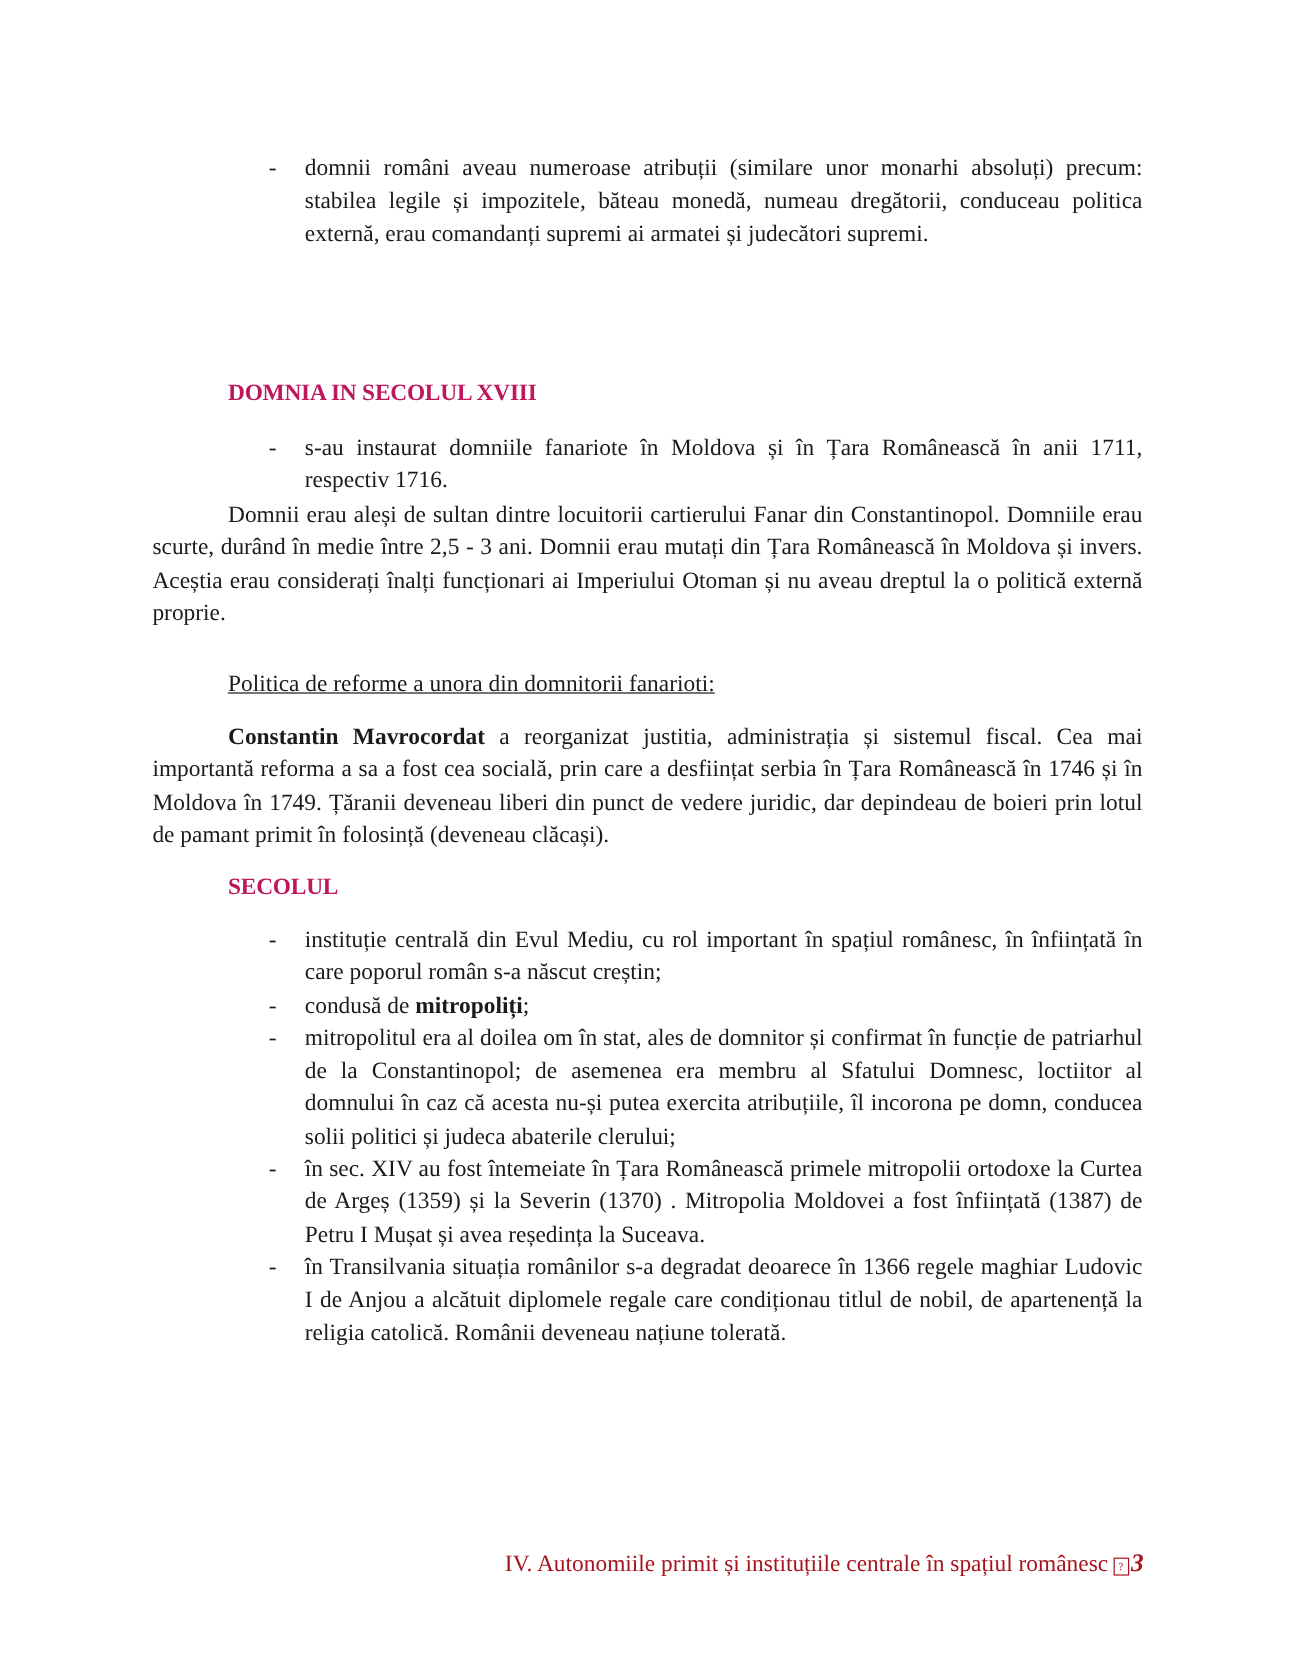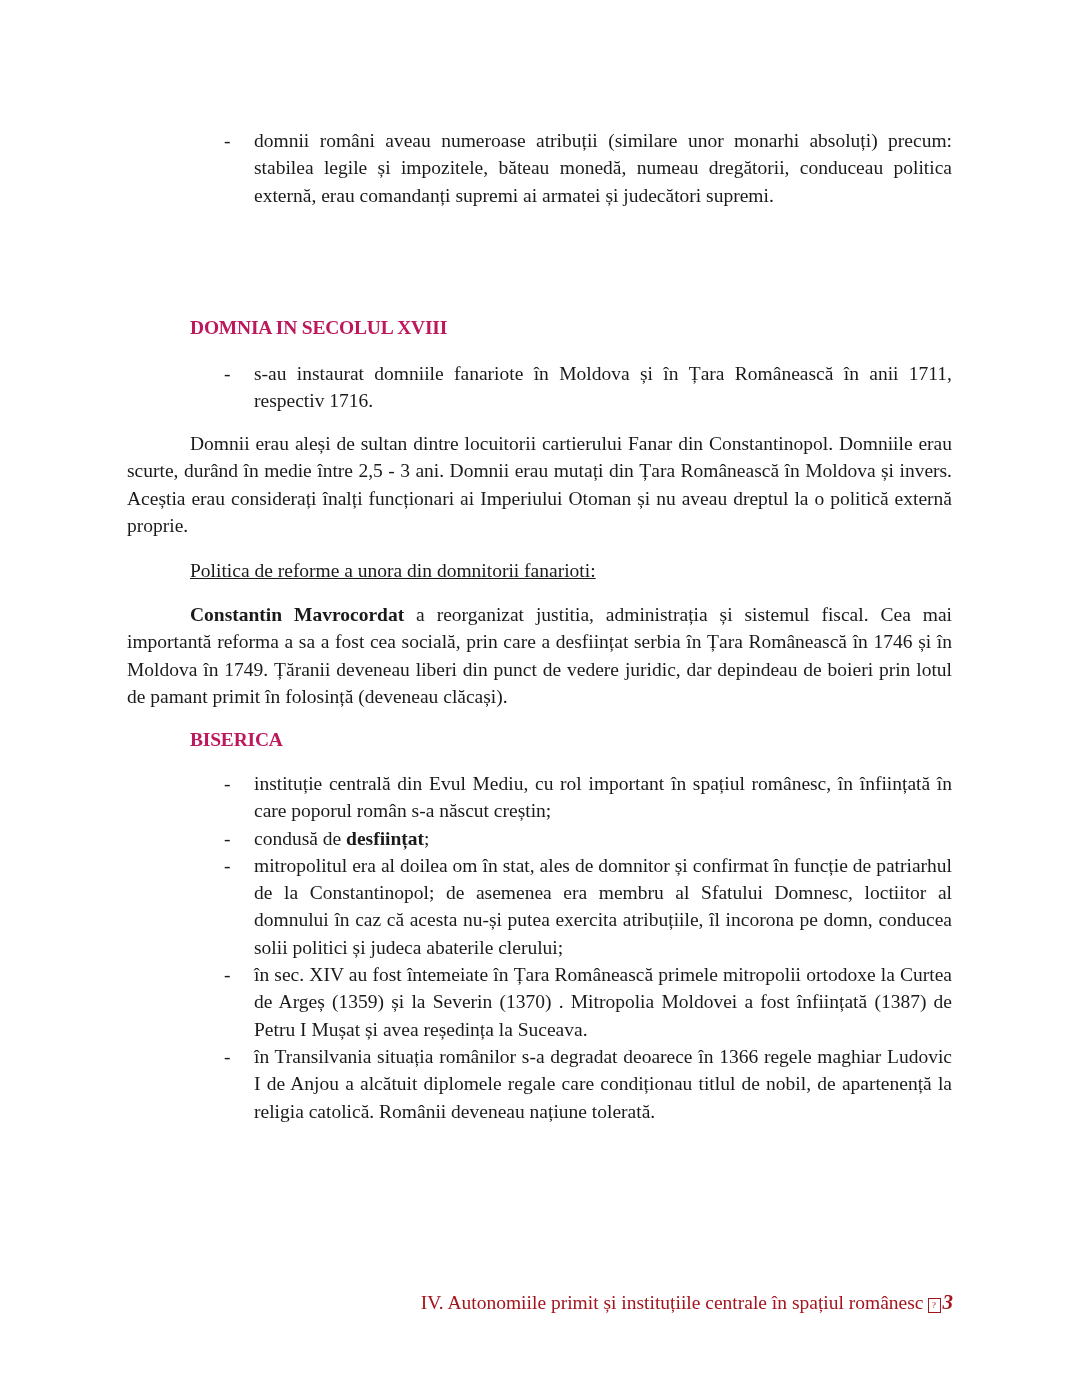--- a/index.html
+++ b/index.html
@@ -47,43 +47,43 @@
 
   <div class="block" style="top:360px;">
     <ul class="dash">
       <li>
         <span class="dash-mark">-</span>
         <span>s-au instaurat domniile fanariote în Moldova și în Țara Românească în anii 1711, respectiv 1716.</span>
       </li>
     </ul>
   </div>
 
-  <div class="block" style="top:430px;">
+  <div class="block" style="top:416px;">
     <p class="para">Domnii erau aleși de sultan dintre locuitorii cartierului Fanar din Constantinopol. Domniile erau scurte, durând în medie între 2,5 - 3 ani. Domnii erau mutați din Țara Românească în Moldova și invers. Aceștia erau considerați înalți funcționari ai Imperiului Otoman și nu aveau dreptul la o politică externă proprie.</p>
   </div>
 
   <div class="block" style="top:557px;">
     <p class="para"><span class="underline">Politica de reforme a unora din domnitorii fanarioti:</span></p>
   </div>
 
   <div class="block" style="top:601px;">
     <p class="para"><b>Constantin Mavrocordat</b><span> a reorganizat justitia, administrația și sistemul fiscal. Cea mai importantă reforma a sa a fost cea socială, prin care a desființat serbia în Țara Românească în 1746 și în Moldova în 1749. Țăranii deveneau liberi din punct de vedere juridic, dar depindeau de boieri prin lotul de pamant primit în folosință (deveneau clăcași).</span></p>
   </div>
 
-  <div class="heading" style="top:726px;">BISERICA</div>
+  <div class="heading" style="top:726px;">SECOLUL</div>
 
   <div class="block" style="top:770px;">
     <ul class="dash">
       <li>
         <span class="dash-mark">-</span>
         <span>instituție centrală din Evul Mediu, cu rol important în spațiul românesc, în înființată în care poporul român s-a născut creștin;</span>
       </li>
       <li>
         <span class="dash-mark">-</span>
-        <span>condusă de </span><b>desființat</b><span>;</span>
+        <span>condusă de </span><b>mitropoliți</b><span>;</span>
       </li>
       <li>
         <span class="dash-mark">-</span>
         <span>mitropolitul era al doilea om în stat, ales de domnitor și confirmat în funcție de patriarhul de la Constantinopol; de asemenea era membru al Sfatului Domnesc, loctiitor al domnului în caz că acesta nu-și putea exercita atribuțiile, îl incorona pe domn, conducea solii politici și judeca abaterile clerului;</span>
       </li>
       <li>
         <span class="dash-mark">-</span>
         <span>în sec. XIV au fost întemeiate în Țara Românească primele mitropolii ortodoxe la Curtea de Argeș (1359) și la Severin (1370) . Mitropolia Moldovei a fost înființată (1387) de Petru I Mușat și avea reședința la Suceava.</span>
       </li>
       <li>

